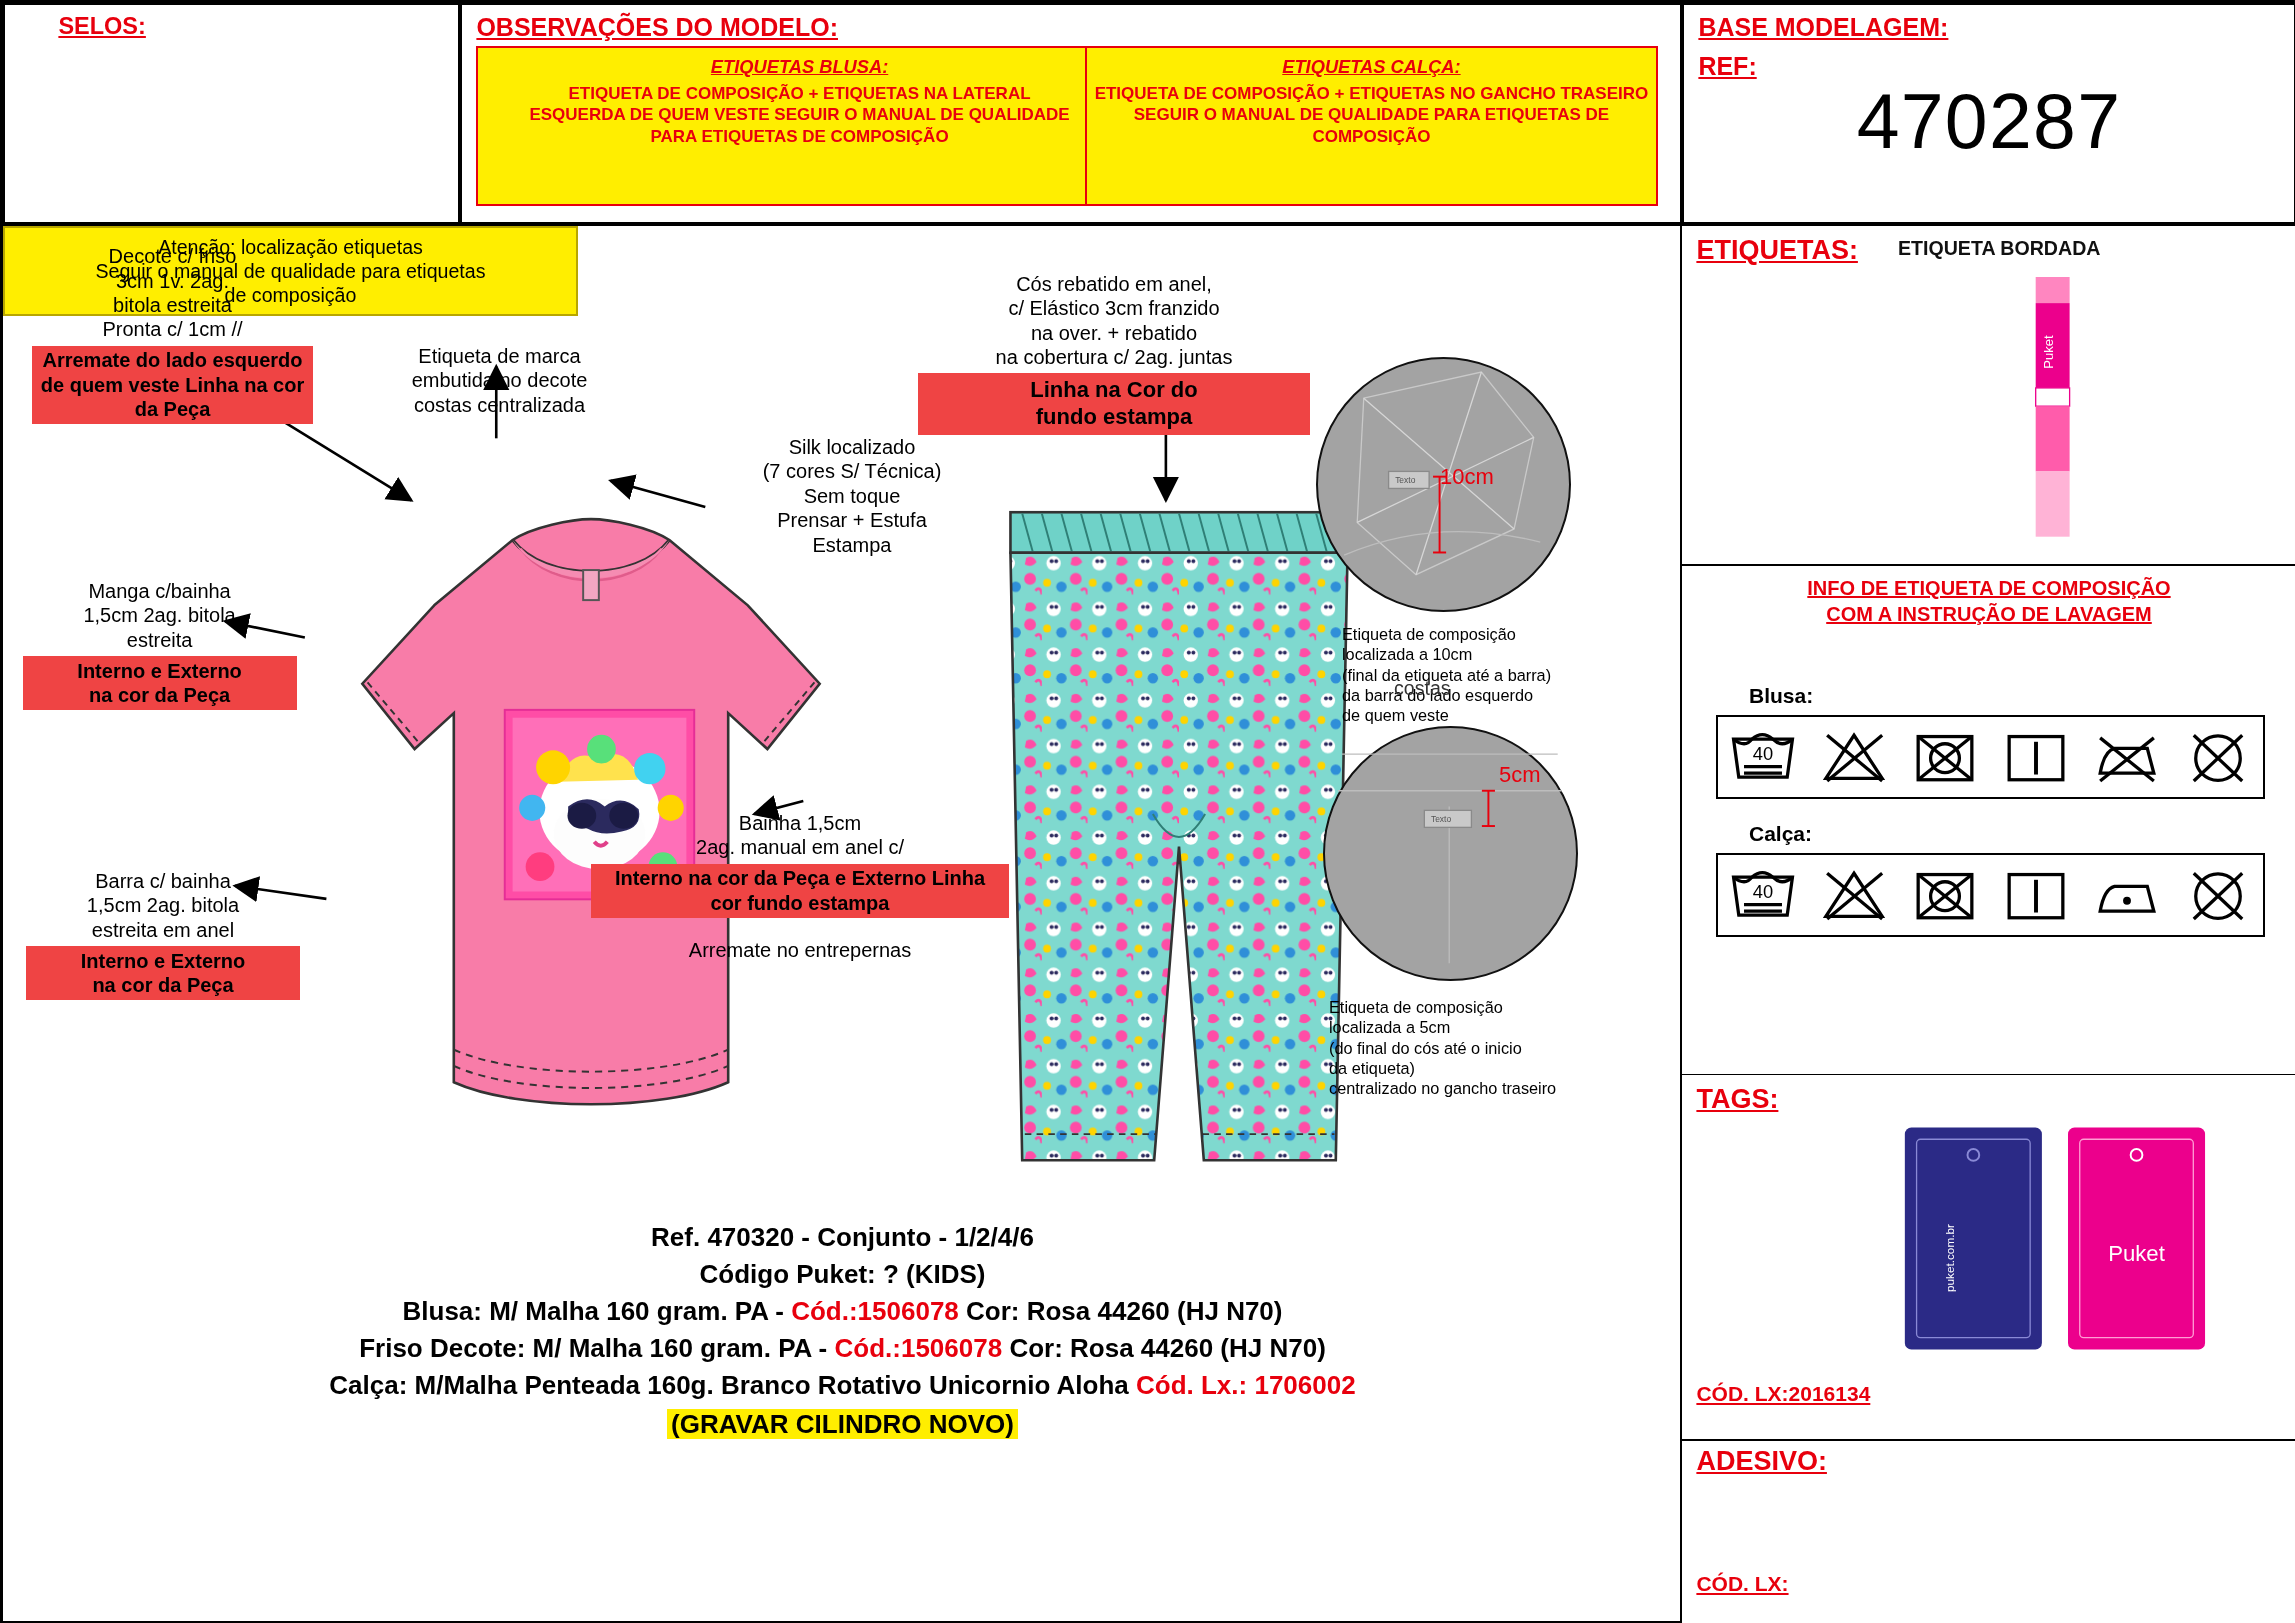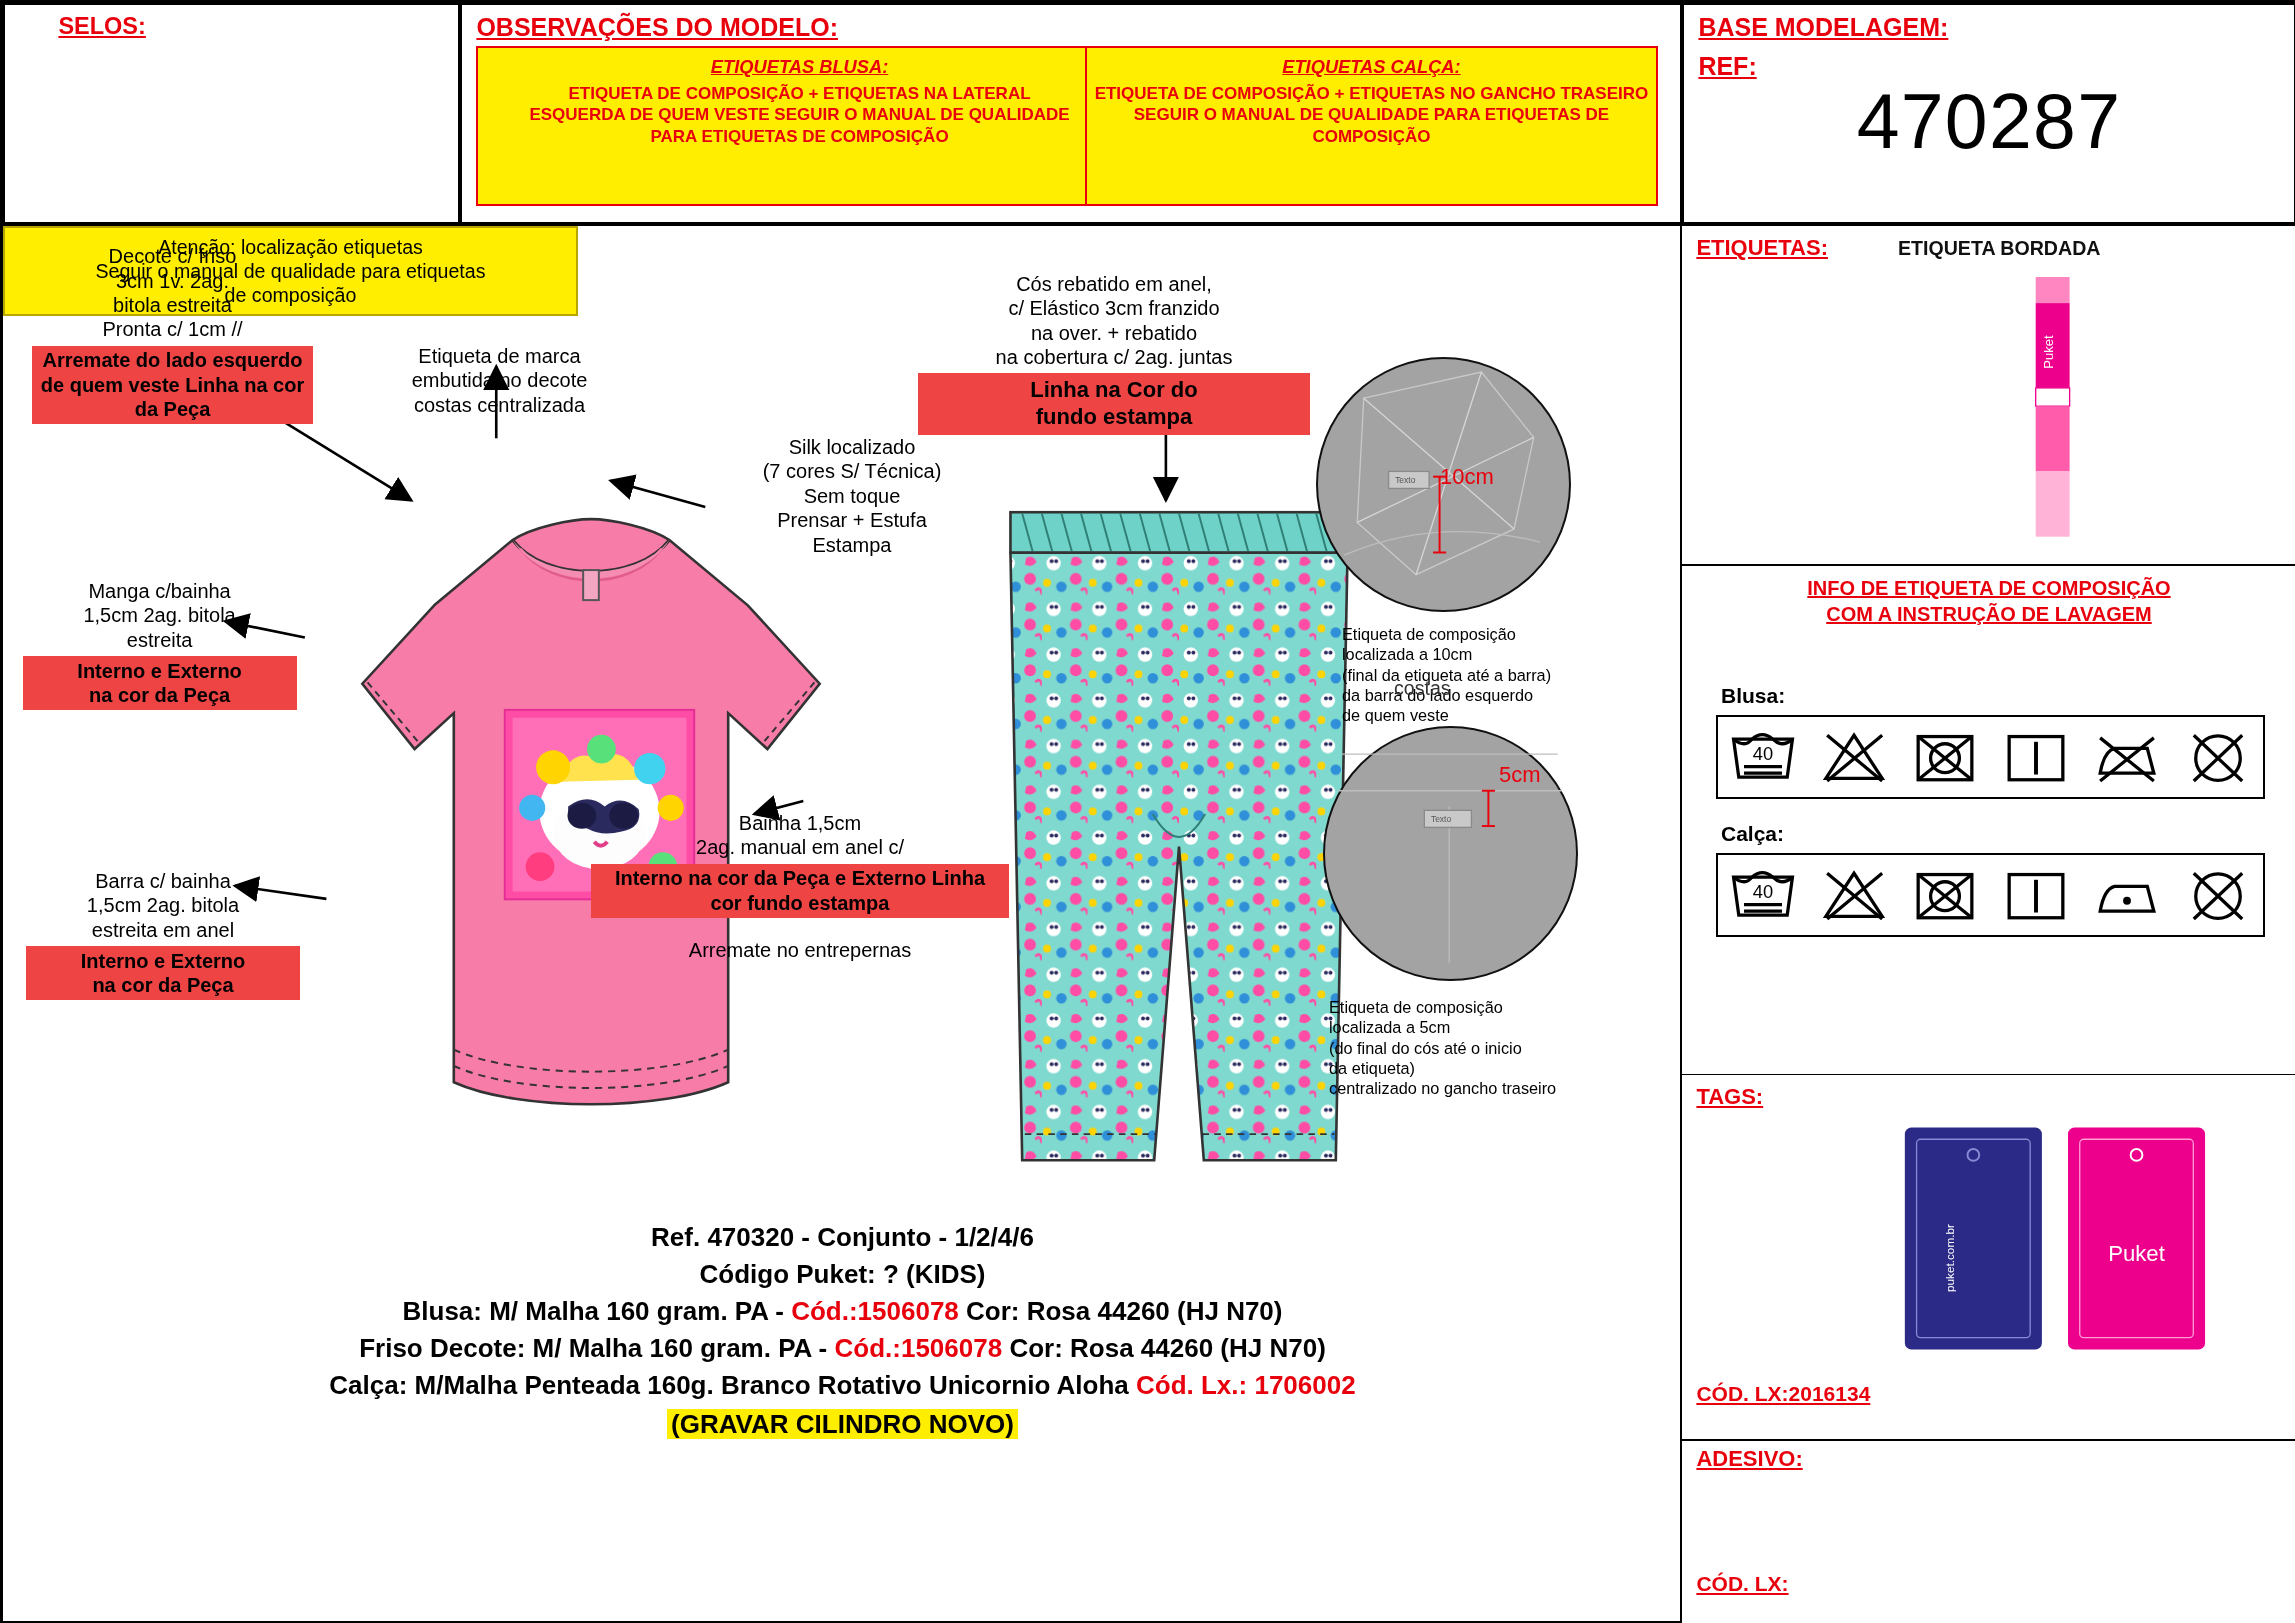--- a/index.html
+++ b/index.html
@@ -71,25 +71,25 @@
   .spec .red { color:#e8000d; }
   .spec .yel { background:#ffee00; padding:0 3.9px; }
 
   
   .right { position:absolute; left:1679px; top:221px; width:614px; height:1400px; border-top:2.6px solid #000; }
   .rcell { position:absolute; left:0; width:614px; border-bottom:2.6px solid #000; background:#fff; }
   .r1 { top:0; height:340px; }
   .r2 { top:340px; height:510px; }
   .r3 { top:849px; height:366px; }
   .r4 { top:1215px; height:185px; border-bottom:none; }
-  .rlabel { position:absolute; left:14.4px; top:9.1px; font-size:22px; color:#e8000d; font-weight:bold; text-decoration:underline; }
+  .rlabel { position:absolute; left:14.4px; top:9.1px; font-size:27px; color:#e8000d; font-weight:bold; text-decoration:underline; }
   .etq-bord-lbl { position:absolute; left:216px; top:10.5px; font-size:19.6px; font-weight:bold; color:#111; }
 
   .infolbl { position:absolute; left:0; top:9.1px; width:100%; text-align:center; font-size:20px; color:#e8000d; font-weight:bold; text-decoration:underline; line-height:1.3; }
-  .care-title { position:absolute; font-size:21px; font-weight:bold; }
+  .care-title { position:absolute; font-size:21px; font-weight:bold;margin-left:28px; }
   .care-row { position:absolute; border:2px solid #000; background:#fff; display:flex; align-items:center; justify-content:space-around; }
 
   .cod-lx { position:absolute; left:14.4px; font-size:21px; color:#e8000d; font-weight:bold; text-decoration:underline; }
 
   svg { display:block; }
 </style>
 </head>
 <body>
 
 <div class="sheet">

